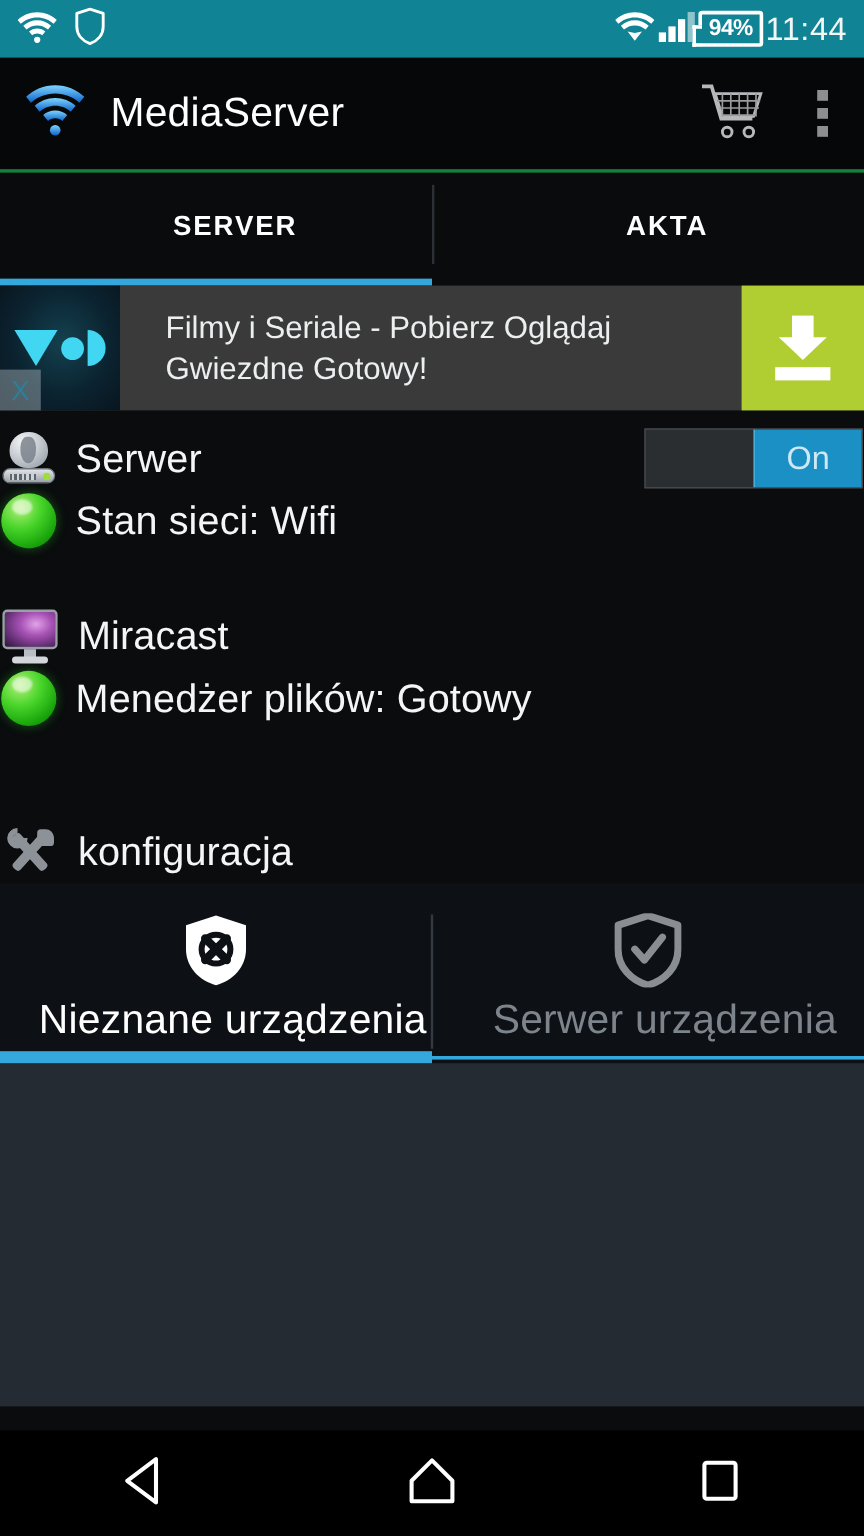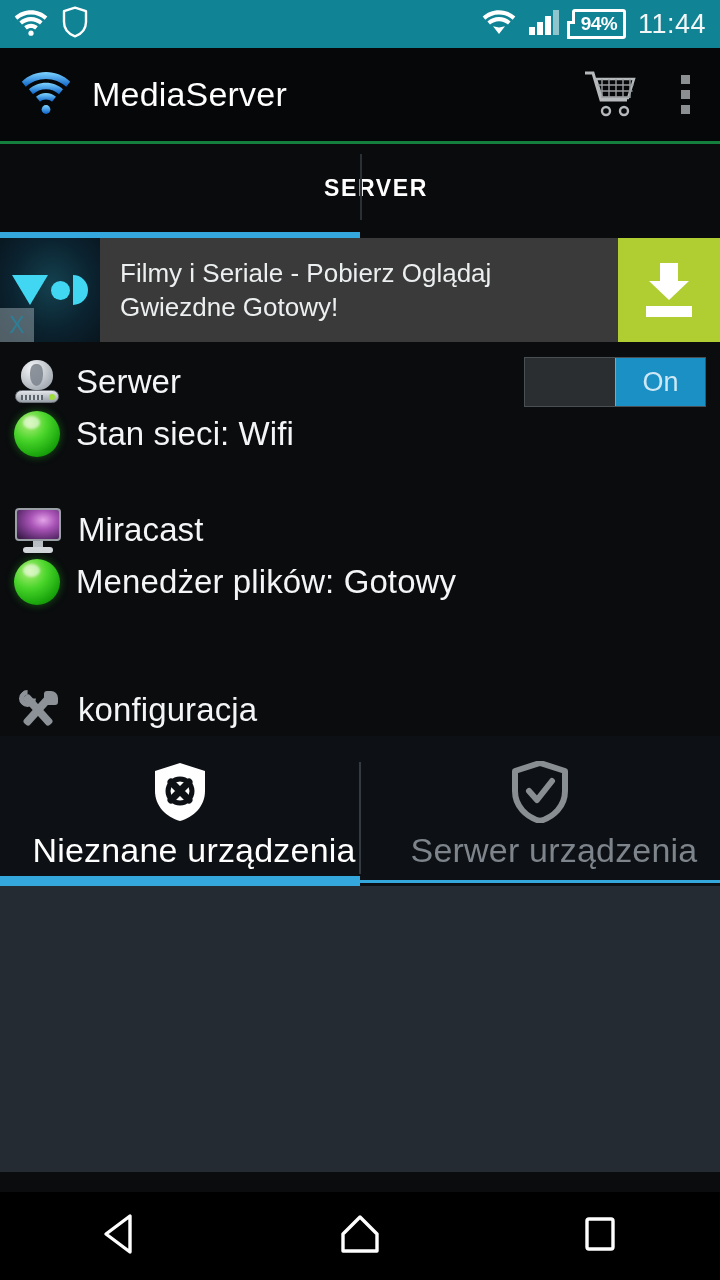--- a/index.html
+++ b/index.html
@@ -11,21 +11,21 @@
   }
   #screen { position:relative; width:720px; height:1280px; background:#0a0c0e; }
 
   
   .statusbar {
     height:48px; background:#108394;
     display:flex; align-items:center;
     padding:0 14px; position:relative;
   }
   .sb-left { display:flex; align-items:center; gap:14px; }
-  .sb-right { display:flex; align-items:center; gap:12px; margin-left:auto; }
+  .sb-right { display:flex; align-items:center; gap:2px; margin-left:auto; }
   .sb-time {
     color:#f2f6f7; font-size:27px; letter-spacing:0.5px;
     font-family:"Liberation Sans", sans-serif;
   }
   .batt {
     position:relative; width:54px; height:30px;
     border:3px solid #ffffff; border-radius:3px;
     display:flex; align-items:center; justify-content:center;
   }
   .batt:before {
@@ -85,38 +85,38 @@
   .ad-close {
     position:absolute; left:0; bottom:0; width:34px; height:34px;
     background:rgba(170,185,190,0.45);
     display:flex; align-items:center; justify-content:center;
     color:#2d7f96; font-size:23px; line-height:1;
   }
   .ad-text {
     flex:1; display:flex; flex-direction:column; justify-content:center;
     padding:0 18px 0 20px; gap:3px;
   }
-  .ad-text span { color:#eceff0; font-size:26px; line-height:1.18; }
+  .ad-text span { color:#eceff0; font-size:26px; line-height:1.18;margin-left:18px; }
   .ad-dl {
     width:102px; flex:none; background:#b0ce32;
     display:flex; align-items:center; justify-content:center;
   }
   .dl-ico { display:flex; flex-direction:column; align-items:center; gap:7px; }
   .dl-arrow { position:relative; width:40px; height:36px; }
   .dl-arrow .stem { position:absolute; left:11px; top:0; width:18px; height:20px; background:#fff; }
   .dl-arrow .head {
     position:absolute; left:0; top:18px; width:0; height:0;
     border-left:20px solid transparent; border-right:20px solid transparent;
     border-top:19px solid #fff;
   }
   .dl-bar { width:46px; height:11px; background:#fff; }
 
   
   .panel { background:#0a0c0e; padding:14px 0 0 0; }
-  .row { display:flex; align-items:center; padding:0 14px; height:52px; }
+  .row { display:flex; align-items:center; padding:0 1px; height:52px; }
   .row .label { color:#f3f5f6; font-size:33px; margin-left:16px; letter-spacing:0.1px; }
   .srv-ico { width:46px; height:44px; position:relative; flex:none; }
   .srv-ico .globe {
     position:absolute; left:7px; top:0px; width:32px; height:30px;
     border-radius:50% 50% 45% 45%;
     background:radial-gradient(circle at 35% 28%, #f4f5f7 0%, #c7ccd2 45%, #8d949c 100%);
   }
   .srv-ico .globe:after {
     content:""; position:absolute; left:9px; top:4px; width:13px; height:22px;
     background:#7b838c; border-radius:40% 40% 50% 50%; opacity:.85;
@@ -295,20 +295,23 @@
         <i></i>
       </span>
     </div>
   </div>
 
   <div class="tabs">
     <div class="tab">
       <span>SERVER</span>
     </div>
     <div class="tab-div"></div>
+    <div class="tab">
+      <span>AKTA</span>
+    </div>
   </div>
   <div class="tab-underlines">
     <div class="tab-ul on"></div>
     <div class="tab-ul off"></div>
   </div>
 
   <div class="ad">
     <div class="ad-logo">
       <div class="vod">
         <span class="vod-v"></span>

